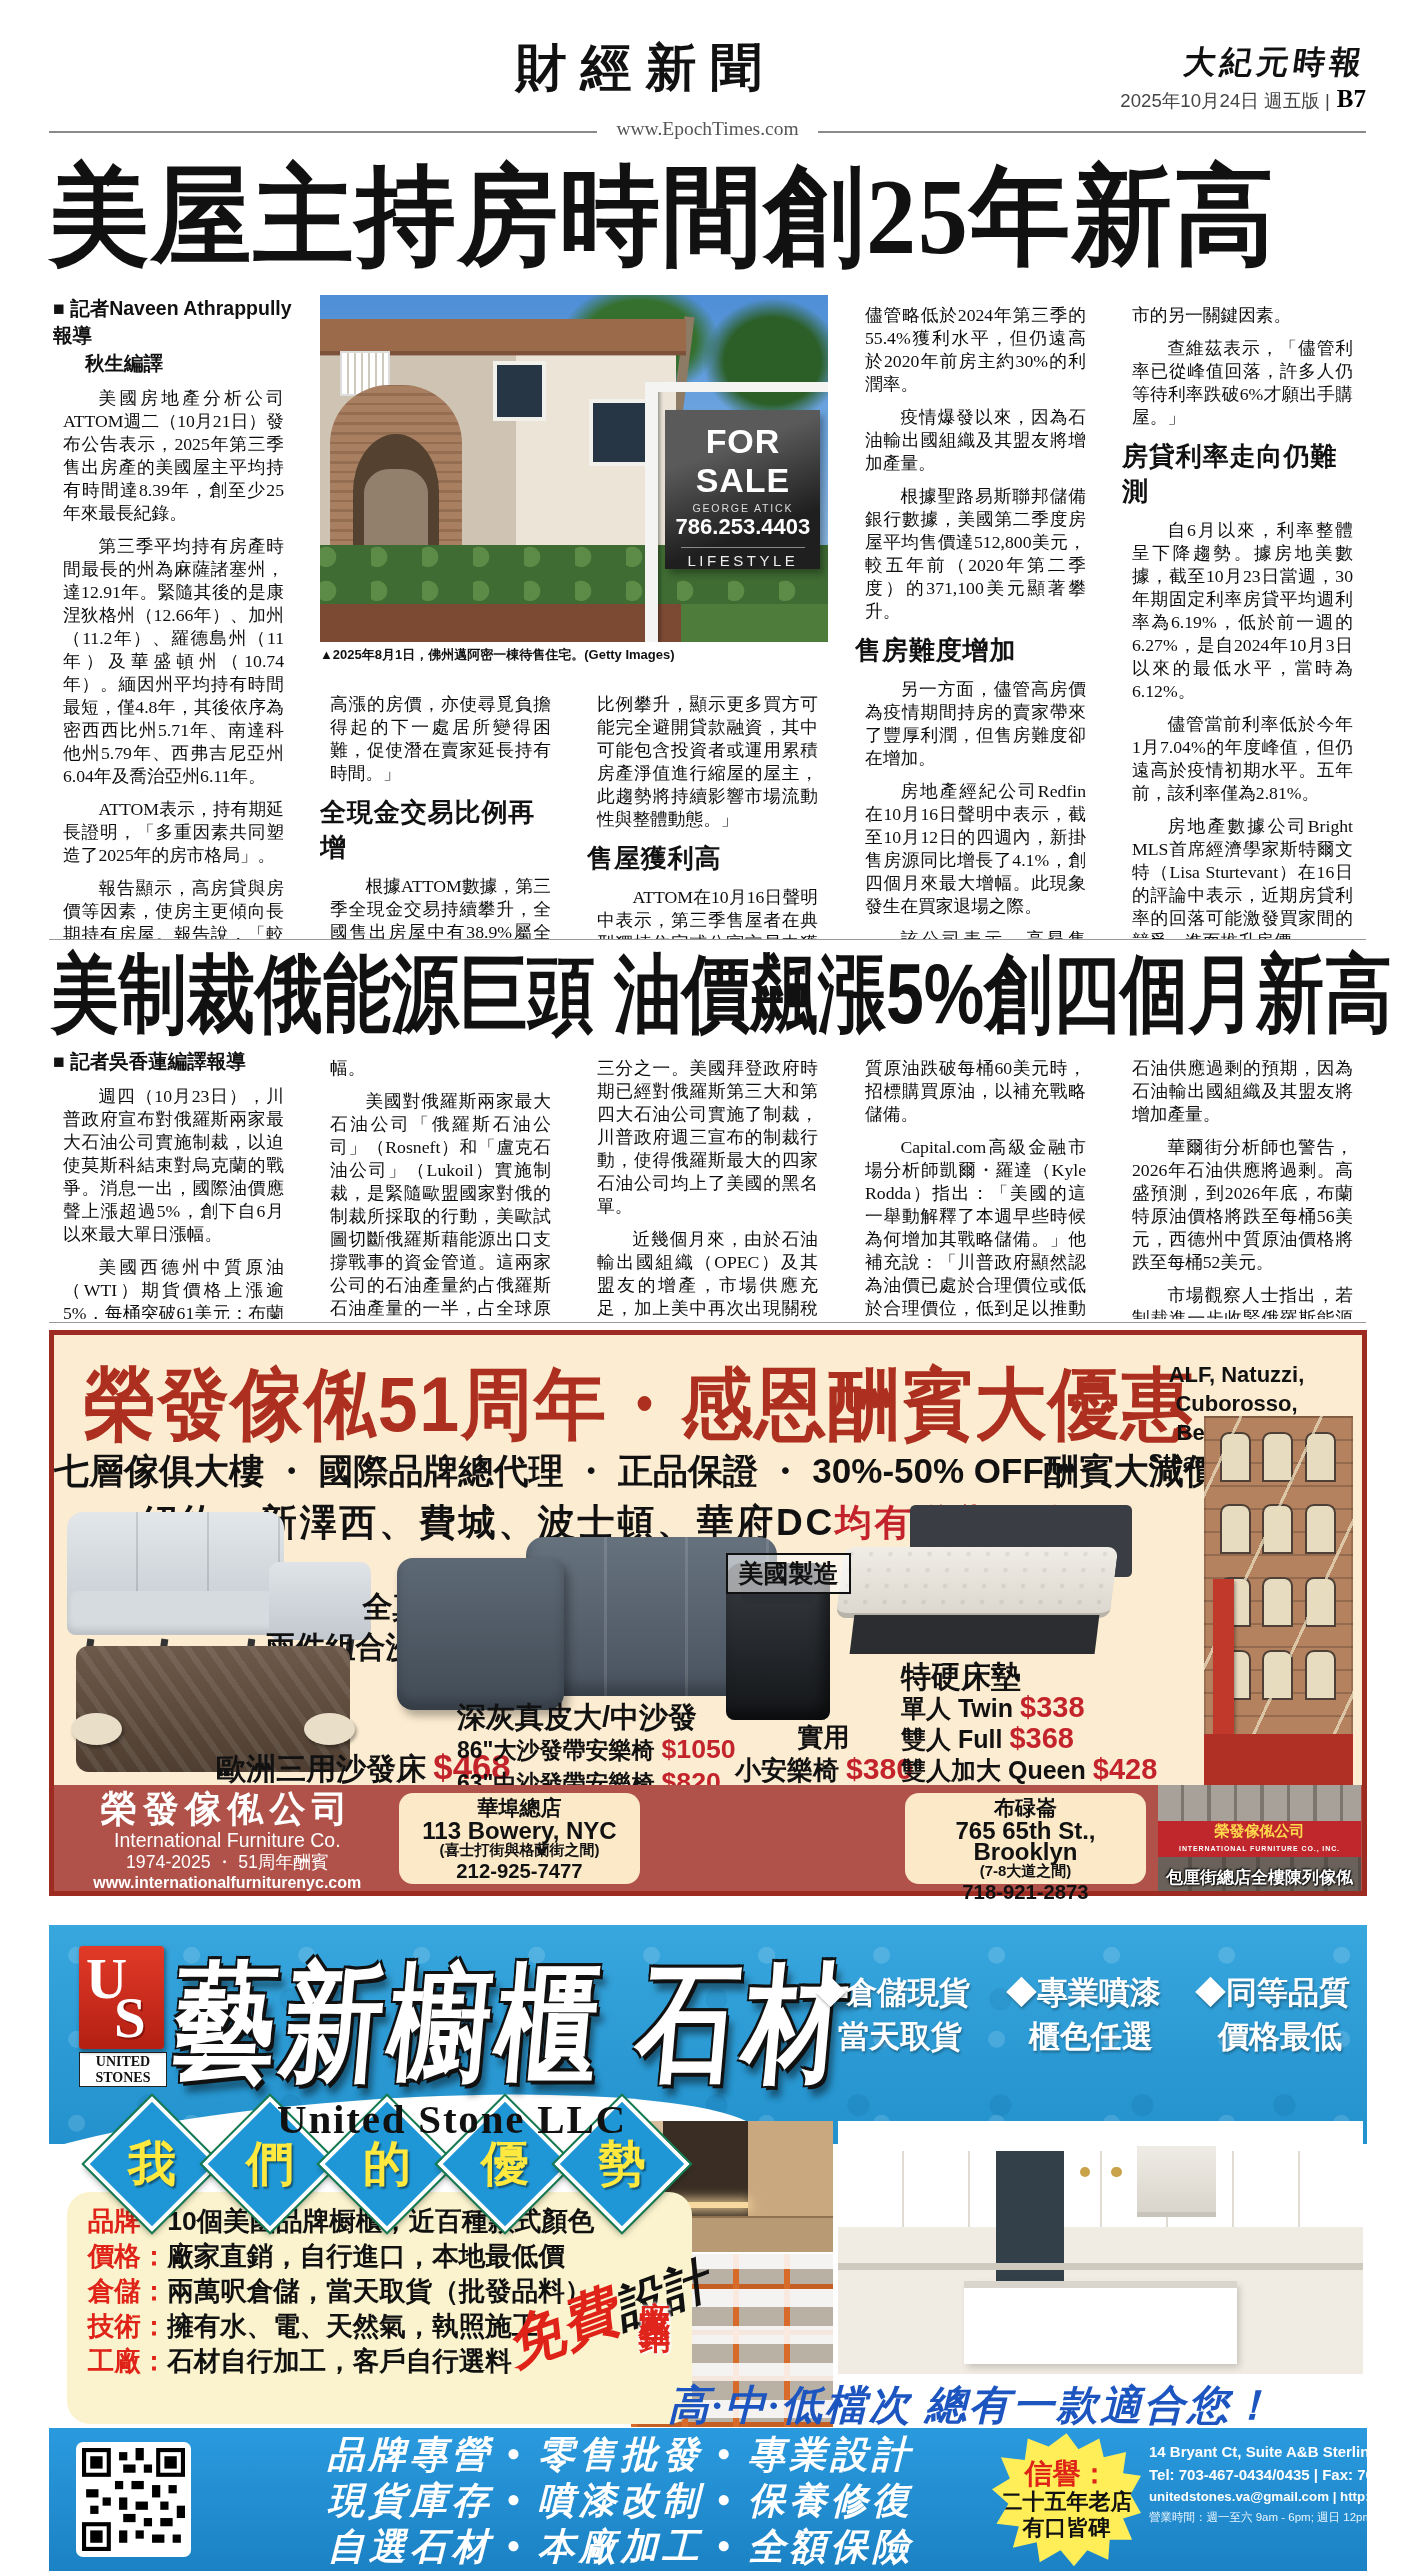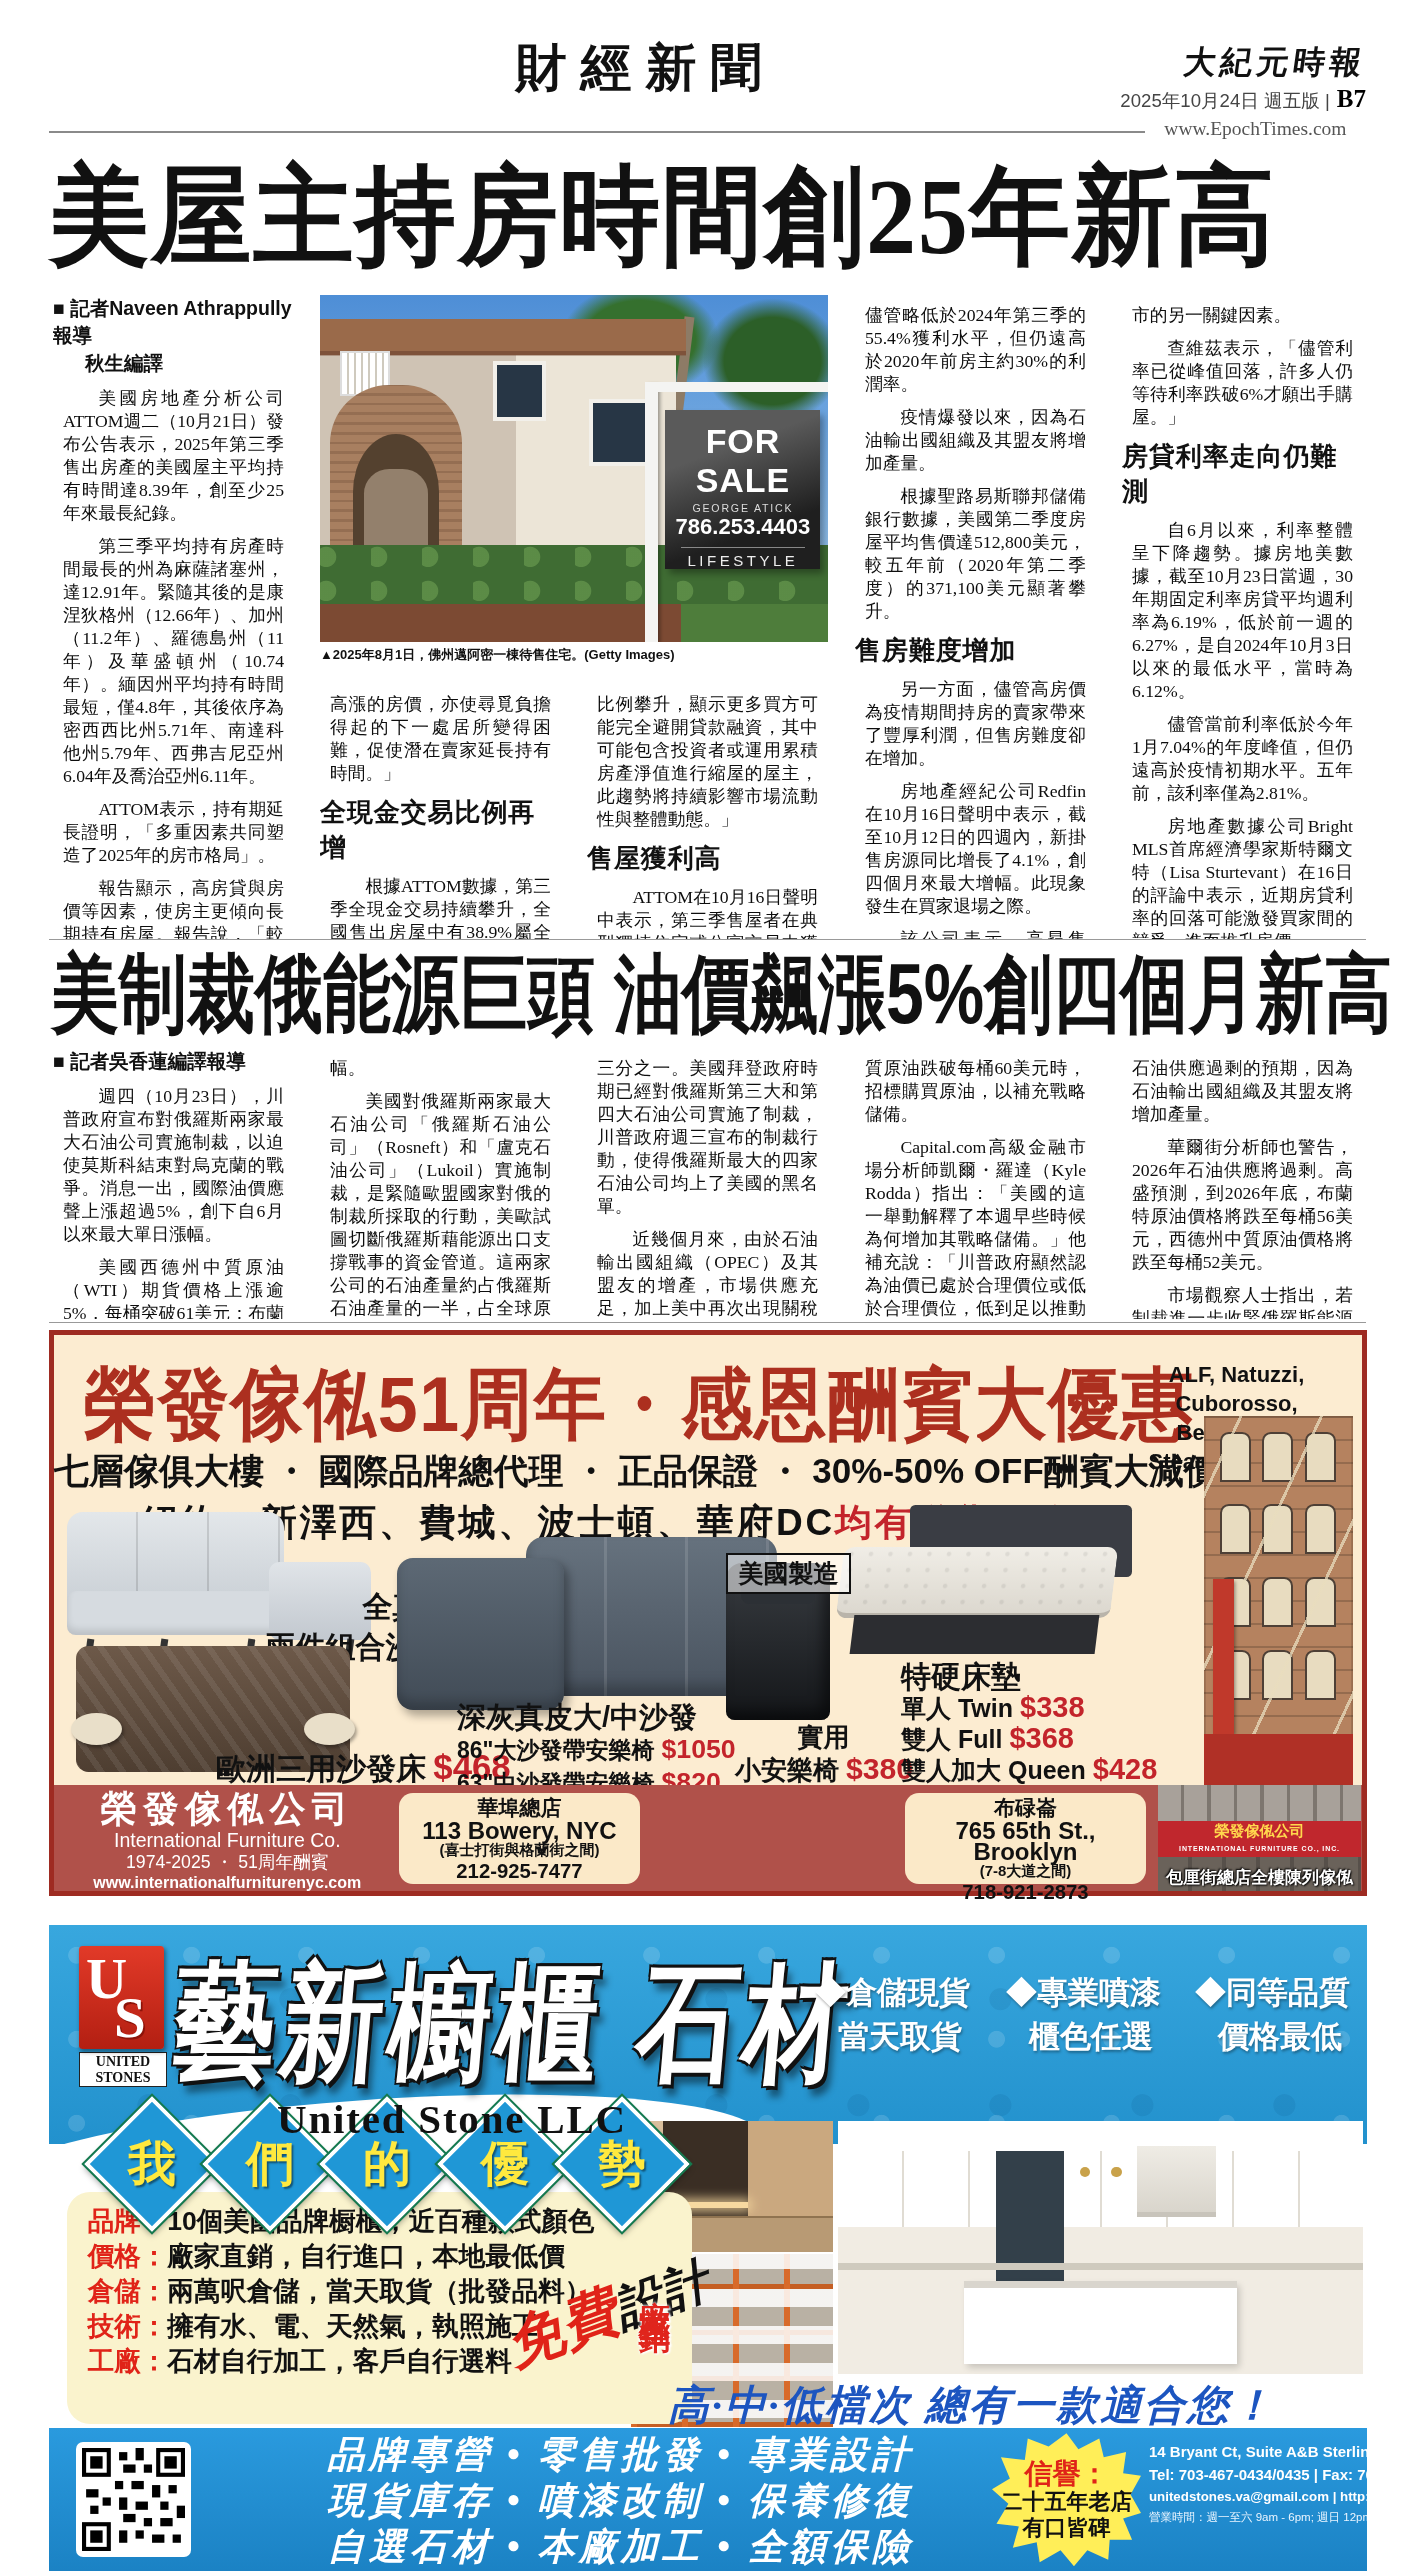--- a/index.html
+++ b/index.html
@@ -3,21 +3,21 @@
 <meta charset="utf-8">
 <style>
   html,body{margin:0;padding:0;background:#fff}
   #page{position:relative;width:1415px;height:2576px;background:#fff;overflow:hidden;font-family:"Liberation Sans",sans-serif;color:#111}
 
   
   .mast-title{position:absolute;left:0;right:0;top:34px;text-align:center;font-size:51px;font-weight:900;letter-spacing:14px;transform:translateX(-62px)}
   .paper-logo{position:absolute;right:49px;top:41px;font-size:32px;font-weight:900;letter-spacing:4.4px;transform:skewX(-8deg)}
   .date-line{position:absolute;right:49px;top:85px;font-size:18.6px;color:#444}
   .date-line .pno{font-family:"Liberation Serif",serif;font-size:25px;font-weight:700;color:#000;margin-left:7px}
-  .head-rule{position:absolute;left:49px;right:49px;top:131px;border-top:2.7px solid #8a8a8a;text-align:right;height:0}
+  .head-rule{position:absolute;left:49px;right:49px;top:131px;border-top:2.7px solid #8a8a8a;text-align:center;height:0}
   .head-rule span{position:relative;top:-15px;background:#fff;padding:0 19.5px;color:#555;font-family:"Liberation Serif",serif;font-size:19.5px}
 
   
   .headline1{position:absolute;left:49px;top:150px;width:1318px;font-family:"Liberation Serif",serif;font-weight:900;font-size:108px;line-height:133px;white-space:nowrap;transform:scaleX(.93);transform-origin:left center;letter-spacing:1.8px}
   .headline2{position:absolute;left:51px;top:947px;font-weight:900;font-size:85px;line-height:94px;white-space:nowrap;transform:scaleX(.80);transform-origin:left center}
   .divider{position:absolute;left:49px;right:49px;border-top:1.8px solid #999}
   .dv1{top:939px}.dv2{top:1322px}
 
   
   .a1col{position:absolute;top:294px;width:241px;height:646px;overflow:hidden}

